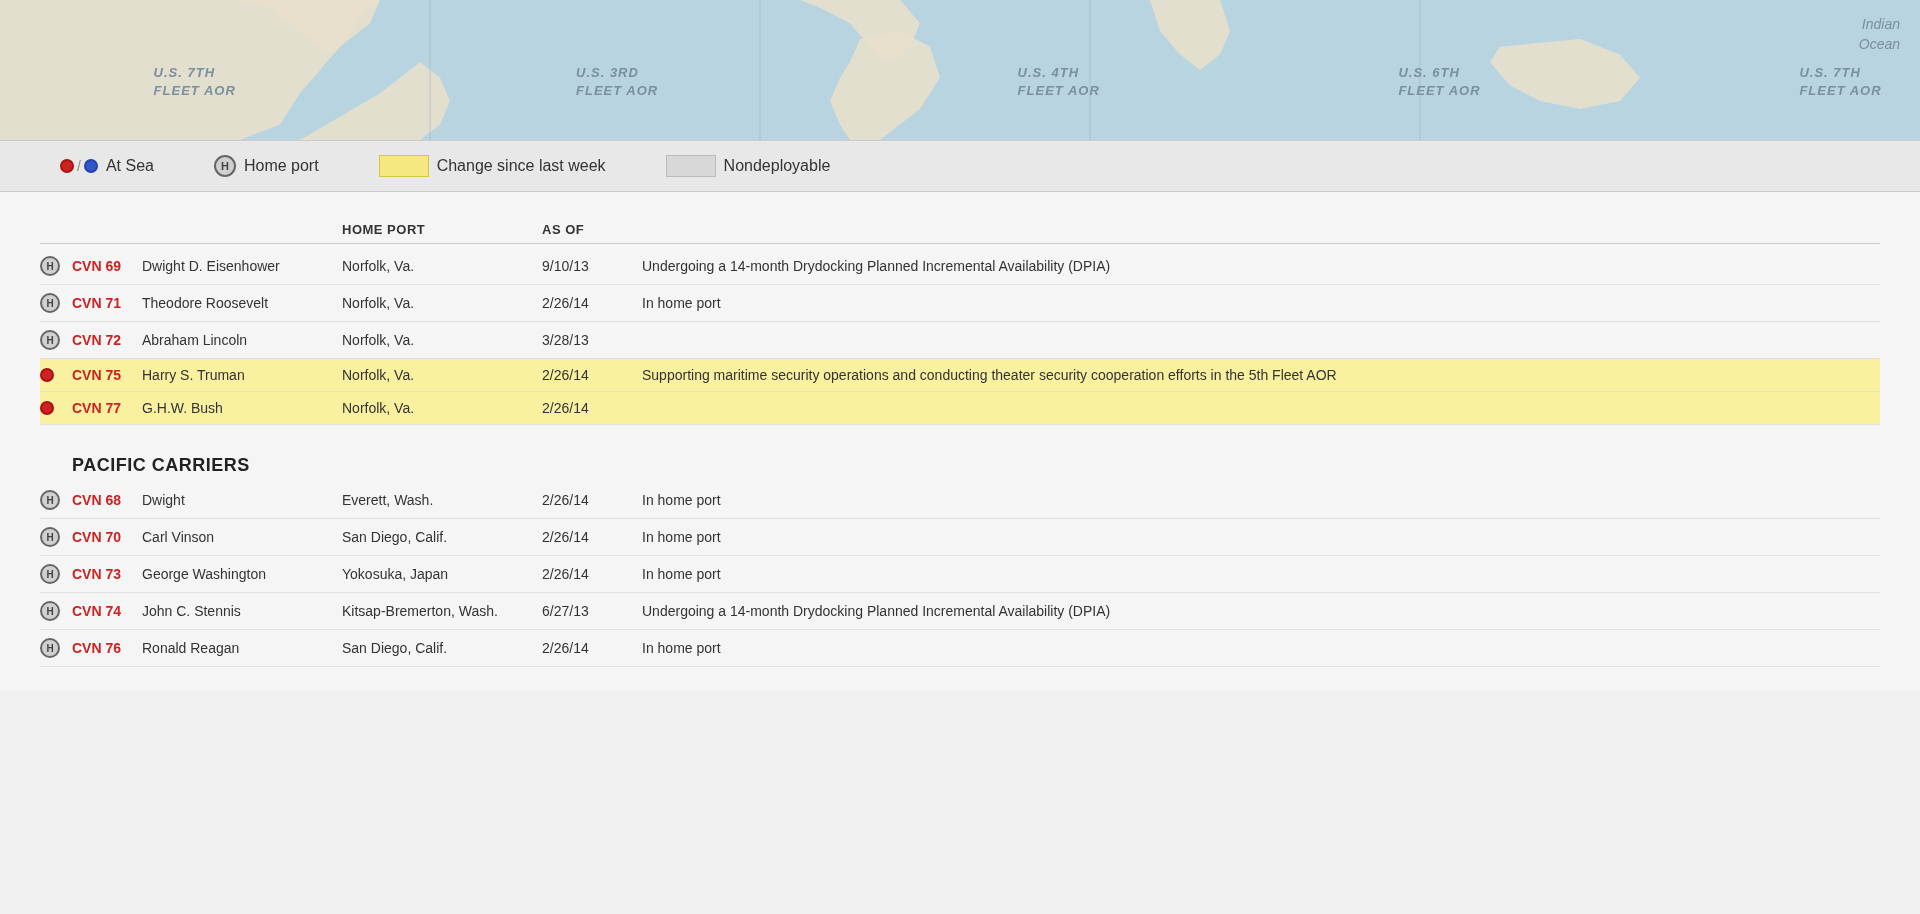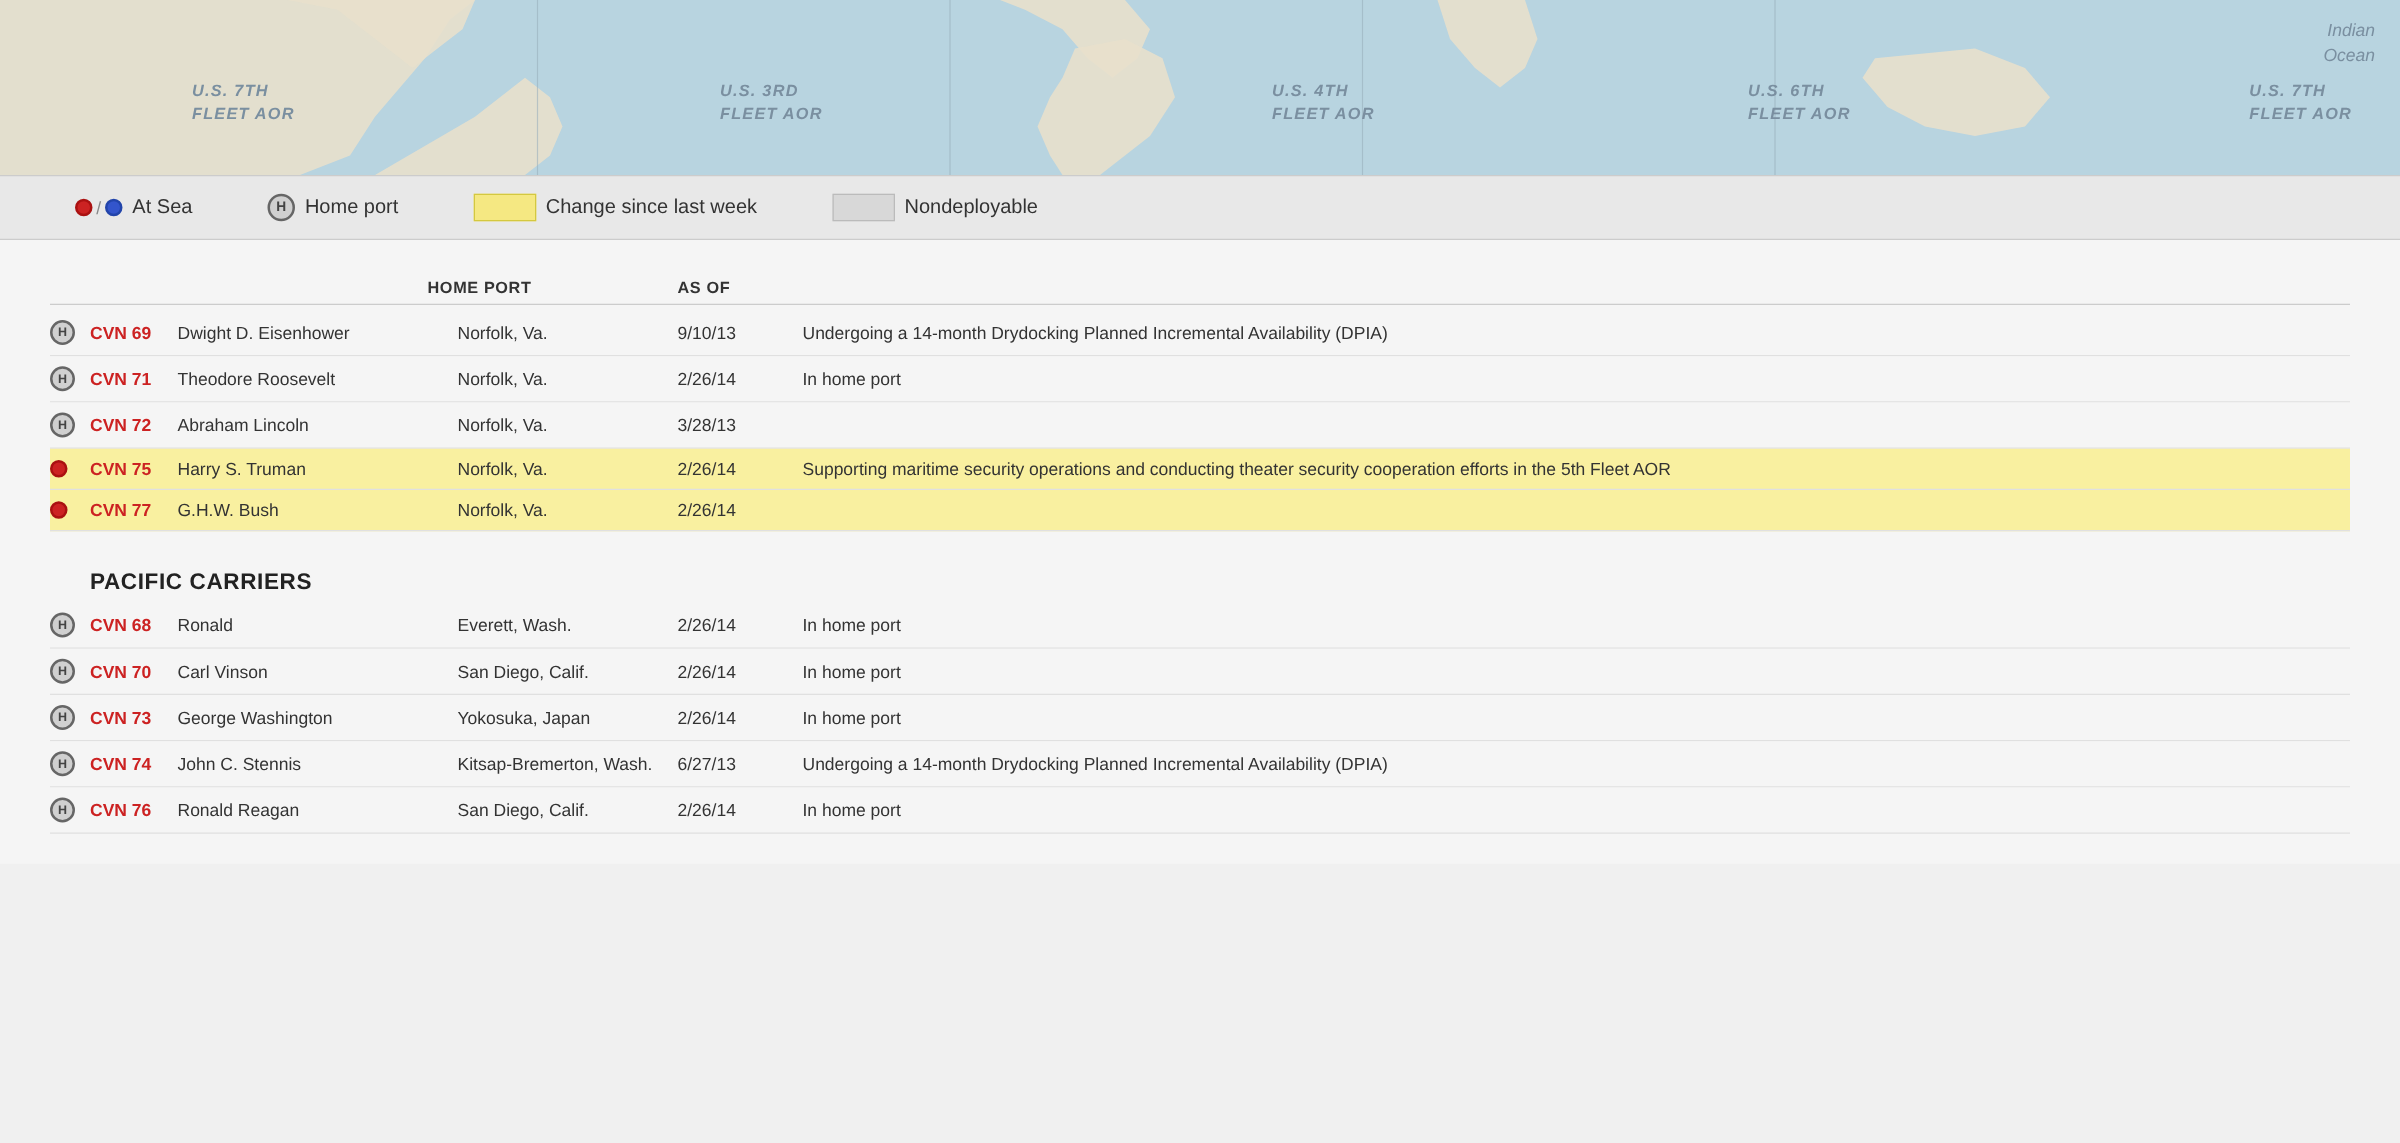--- a/index.html
+++ b/index.html
@@ -188,21 +188,20 @@
     }
 
     .ship-name {
       font-size: 14px;
       color: #333;
     }
 
     .home-port {
       font-size: 14px;
       color: #333;
-      margin-left: 24px;
     }
 
     .as-of {
       font-size: 14px;
       color: #333;
     }
 
     .notes {
       font-size: 14px;
       color: #333;
@@ -374,21 +373,21 @@
   <div class="section-spacer"></div>
 
   <div class="section-title">PACIFIC CARRIERS</div>
 
   <div id="pacific-rows">
       <div class="carrier-row">
         <div class="row-icon">
           <div class="icon-home">H</div>
         </div>
         <div class="cvn-number">CVN 68</div>
-        <div class="ship-name">Ronald</div>
+        <div class="ship-name">Dwight</div>
         <div class="home-port">Everett, Wash.</div>
         <div class="as-of">2/26/14</div>
         <div class="notes">In home port</div>
       </div>
       <div class="carrier-row">
         <div class="row-icon">
           <div class="icon-home">H</div>
         </div>
         <div class="cvn-number">CVN 70</div>
         <div class="ship-name">Carl Vinson</div>

